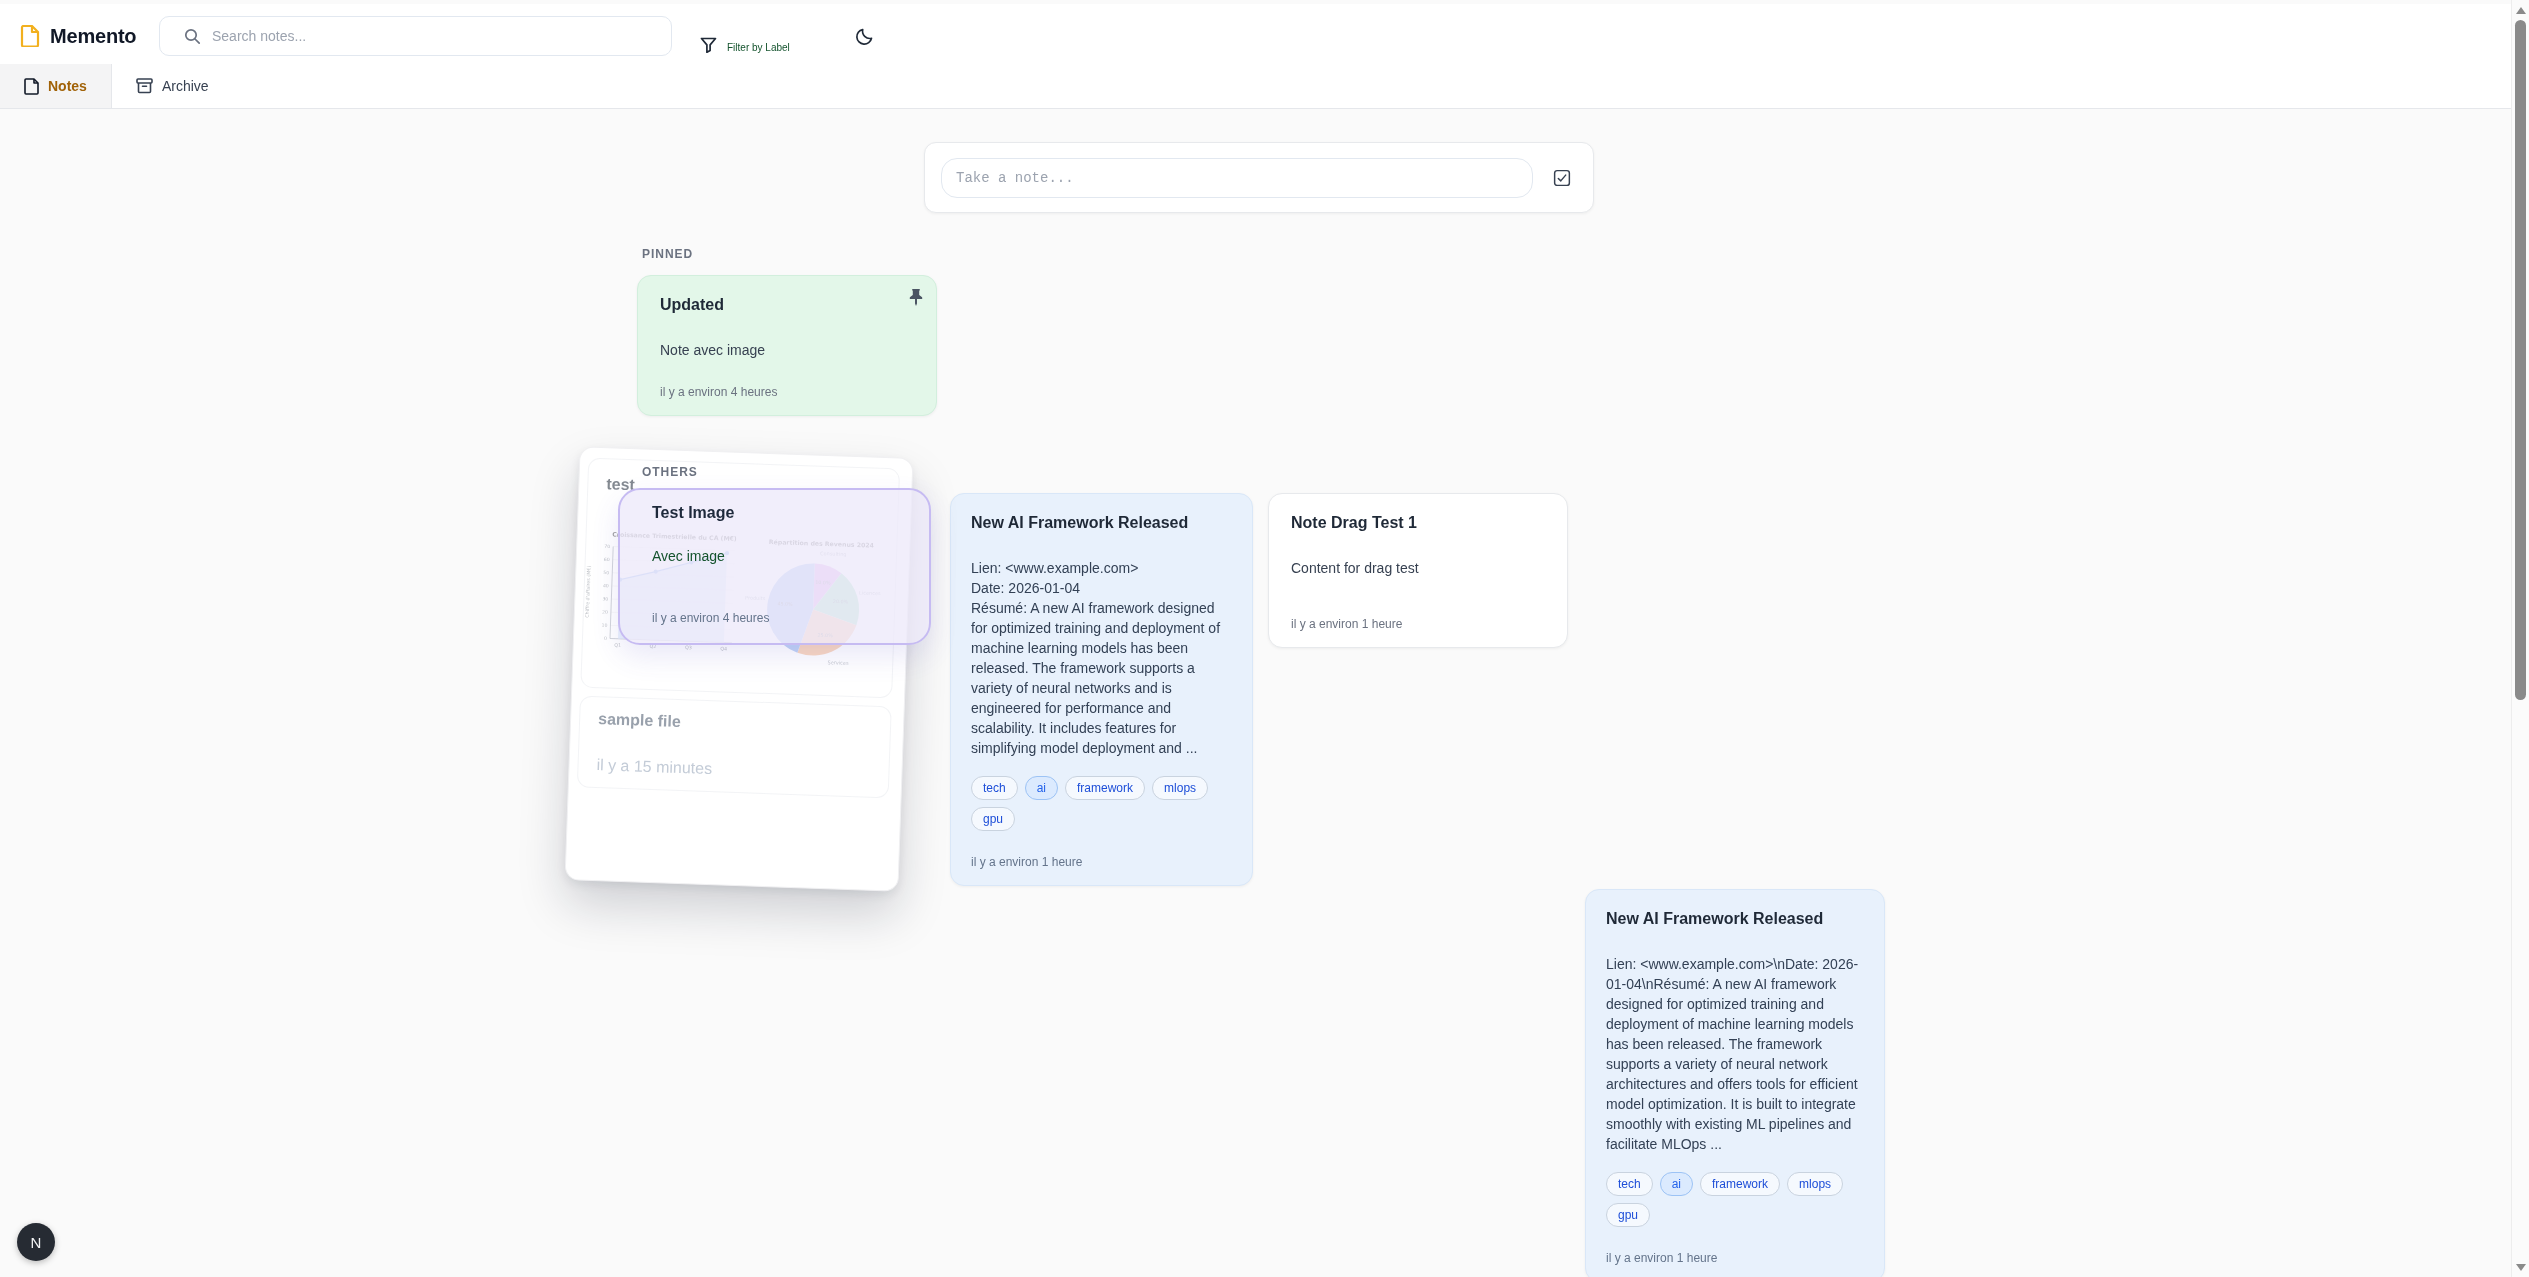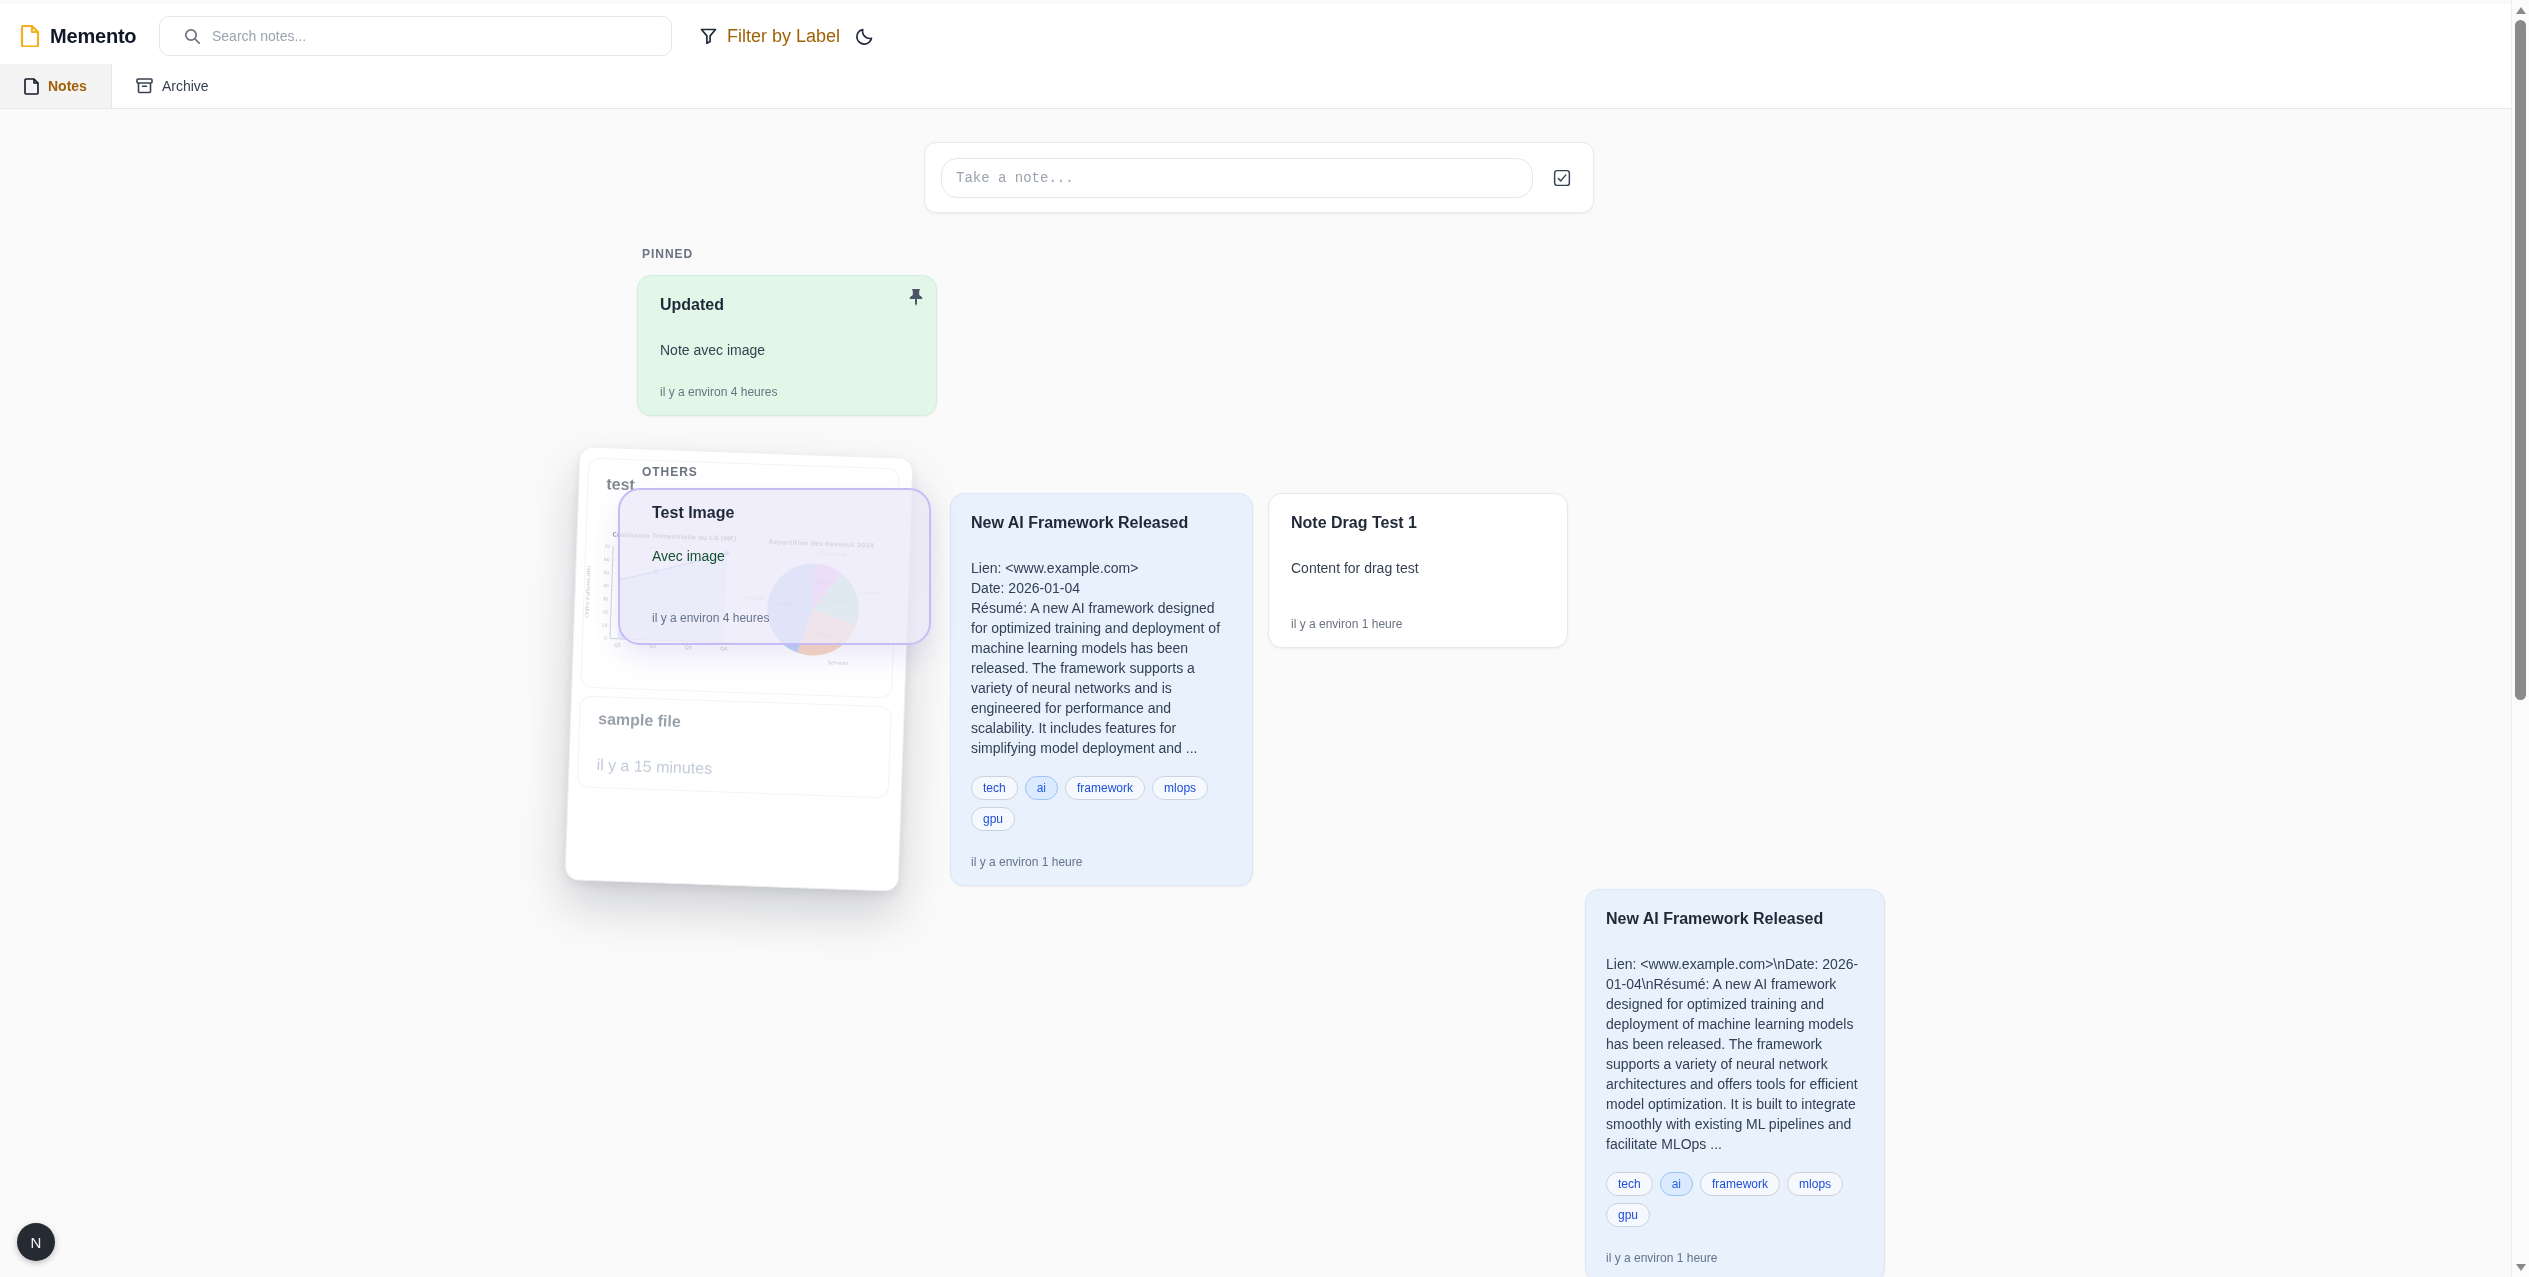--- a/index.html
+++ b/index.html
@@ -12,22 +12,22 @@
   
   .header{position:absolute;left:0;top:4px;width:2529px;height:64px;background:#ffffff;
     border-bottom:3px solid #be185d;display:flex;align-items:center;}
   .logo-wrap{display:flex;align-items:center;gap:10px;margin-left:20px;}
   .app-title{font-size:20px;font-weight:700;color:#111827;letter-spacing:-.2px;}
   .searchbox{position:absolute;left:159px;top:12px;width:513px;height:40px;background:#fff;
     border:1px solid #e2e8f0;border-radius:10px;display:flex;align-items:center;box-sizing:border-box;padding:0 24px;gap:9px;}
   .searchbox input{border:none;outline:none;flex:1;font-size:14px;color:#111827;background:transparent;
     font-family:"Liberation Sans","DejaVu Sans",sans-serif;}
   .searchbox input::placeholder{color:#9ca3af;}
-  .filter-btn{position:absolute;left:694px;top:14px;height:36px;display:flex;align-items:center;gap:10px;
-    font-size:18px;font-weight:500;color:#a16207;cursor:pointer;background:none;border:none;
+  .filter-btn{position:absolute;left:694px;top:14px;height:36px;display:flex;align-items:flex-end;gap:10px;
+    font-size:10px;font-weight:500;color:#14532d;cursor:pointer;background:none;border:none;
     font-family:"Liberation Sans","DejaVu Sans",sans-serif;}
   .theme-btn{position:absolute;left:846px;top:14px;width:36px;height:36px;display:flex;align-items:center;
     justify-content:center;background:none;border:none;cursor:pointer;}
   
   .tabbar{position:absolute;left:0;top:64px;width:2529px;height:44px;background:#ffffff;border-bottom:1px solid #e5e7eb;display:flex;}
   .tab{height:100%;display:flex;align-items:center;gap:9px;padding:0 24px;font-size:14px;font-weight:600;color:#a16207;box-sizing:border-box;cursor:pointer;}
   .tab.active{background:#f4f4f5;border-right:1px solid #e5e7eb;}
   .tab.inactive{font-weight:500;color:#374151;}
   
   .composer{position:absolute;left:924px;top:142px;width:670px;height:71px;background:#fff;border:1px solid #e7e9ec;

